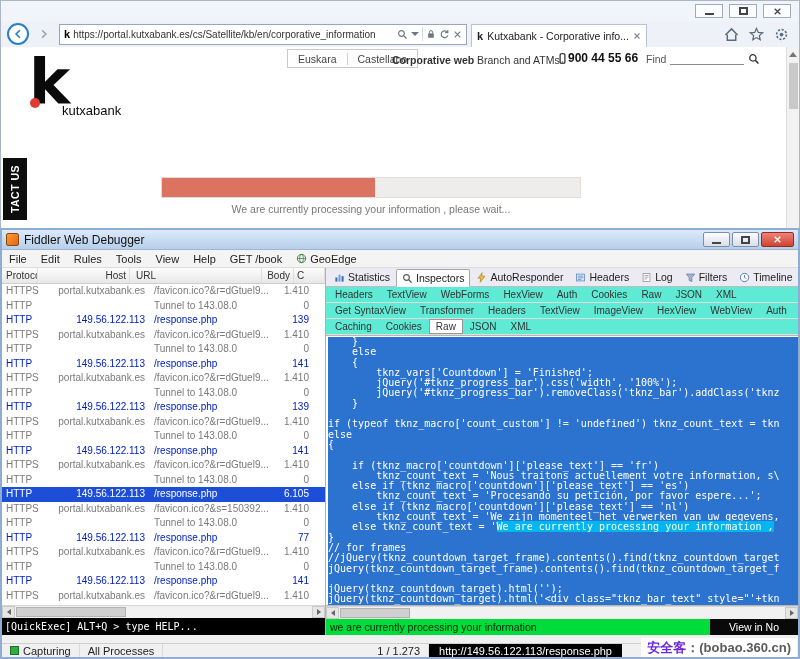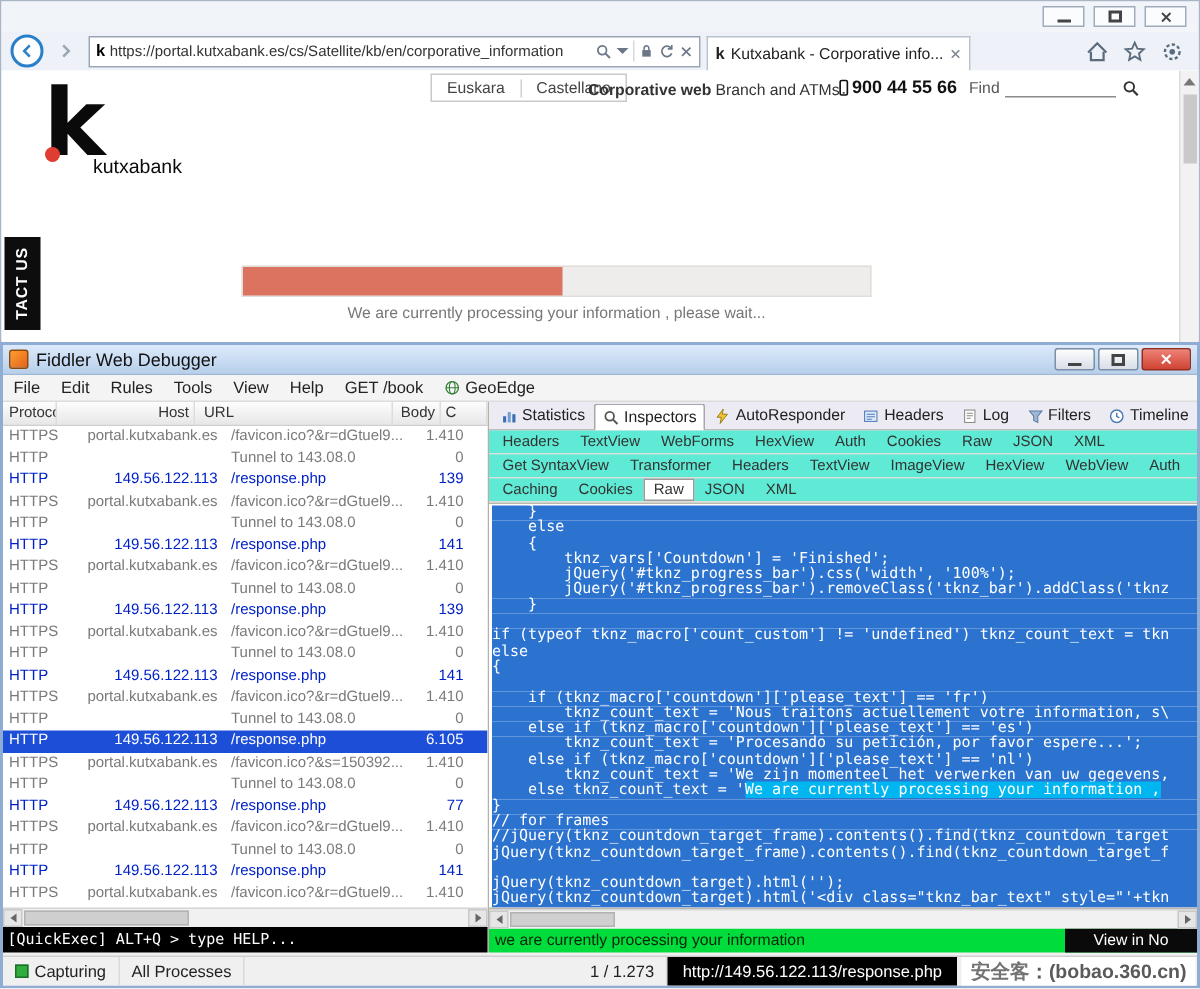--- a/index.html
+++ b/index.html
@@ -102,28 +102,28 @@
   .rtab.active{background:#fff;border-color:#9a9a9a}
   .f-code{flex:1;background:#fff;border:1px solid #b9b6ad;border-left:none;border-right:none;overflow:hidden;
     font-family:"DejaVu Sans Mono","Liberation Mono",monospace;font-size:10px;line-height:10.3px;padding:1px 0 0 2px}
   .cl{white-space:pre;min-height:10.3px}
   .cl.sel{background:#2c73cf;color:#fff}
   .cl .hl{background:#00b6f0;color:#fff}
   .resultbar{height:16px;background:#00dc3c;display:flex;align-items:center}
   .resultbar .txt{font-size:10.5px;color:#052;color:#062a06;padding-left:4px;color:#093;color:#052505}
   .resultbar .btn{margin-left:auto;height:16px;min-width:88px;background:#0a0a0a;color:#fff;font-size:10.5px;line-height:16px;text-align:center;padding:0 6px}
 
-  .f-status{position:absolute;left:0;right:0;bottom:0;height:20px;background:#f0f0f0;border-top:1px solid #cfcfcf;display:flex;align-items:center;font-size:11px;color:#222}
+  .f-status{position:absolute;left:0;right:16px;bottom:0;height:14px;background:#f0f0f0;border-top:1px solid #cfcfcf;display:flex;align-items:center;font-size:11px;color:#222}
   .st{height:100%;display:flex;align-items:center;padding:0 8px;border-right:1px solid #dadada;gap:4px}
   .st .cap-ic{width:9px;height:9px;background:#2fae3f;border:1px solid #1c6f28}
   .st.url{background:#000;color:#fff;border-right:none;padding:0 10px;white-space:nowrap;overflow:hidden}
   .st.spacer{flex:1;border-right:none}
 
   .watermark{position:absolute;right:3px;bottom:2px;height:19px;background:#fff;display:flex;align-items:center;padding:0 6px;font-weight:bold;font-size:13px;white-space:nowrap}
-  .watermark .wb1{color:#737373}
+  .watermark .wb1{color:#6d28d9}
   .watermark .wb2{color:#5a5a5a}
 </style>
 </head>
 <body>
 
 <div class="screen">
 
   <div class="browser">
     <div class="b-top">
       <div class="winbtns">

